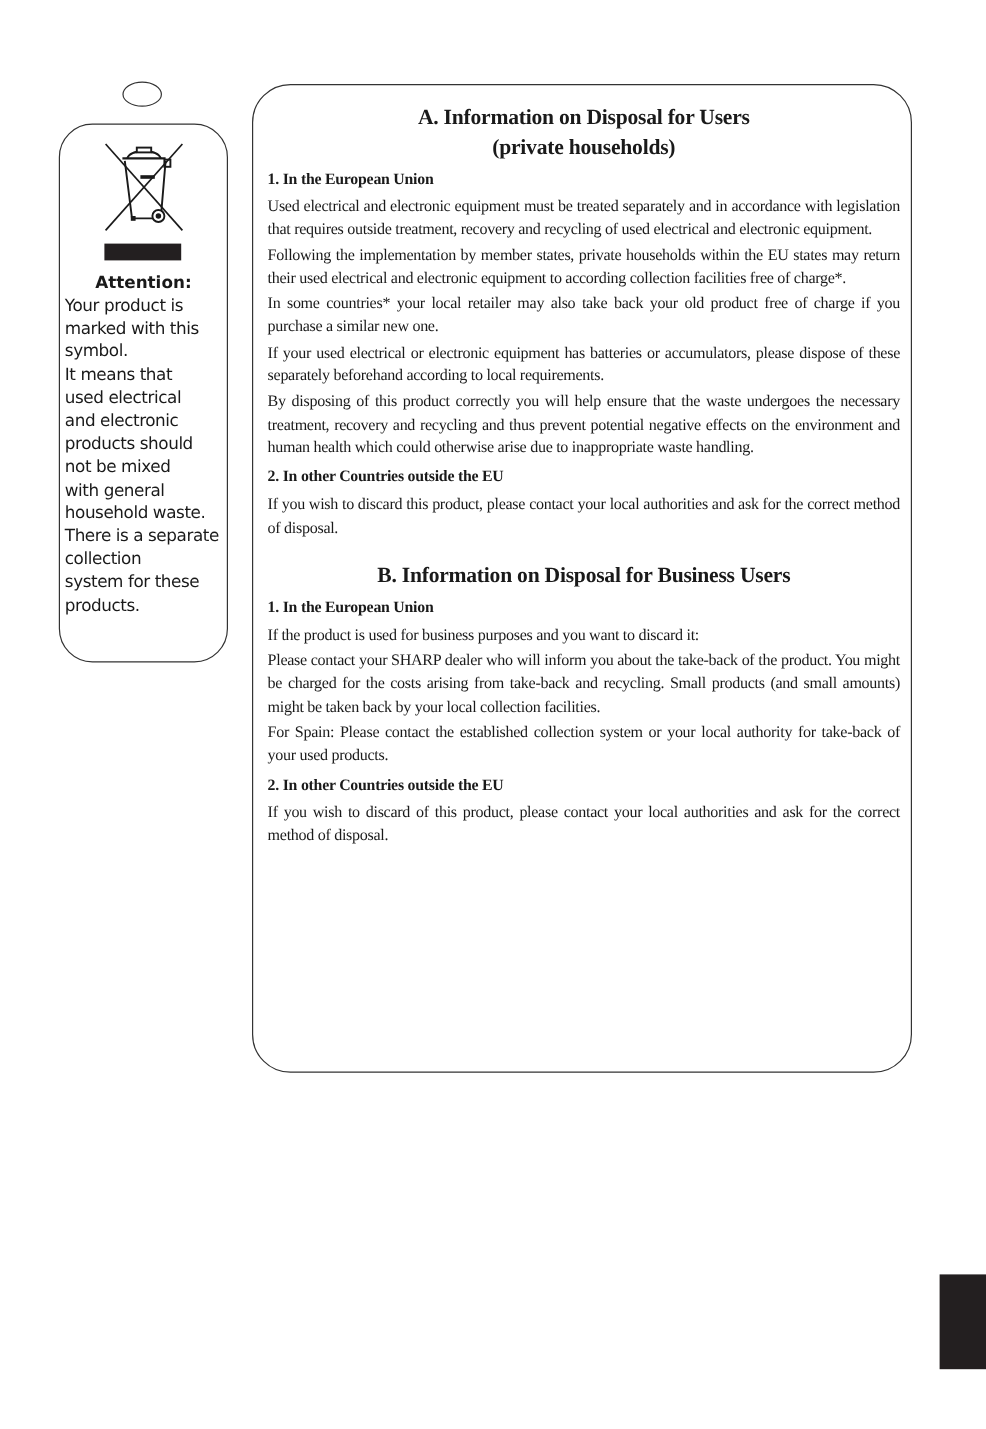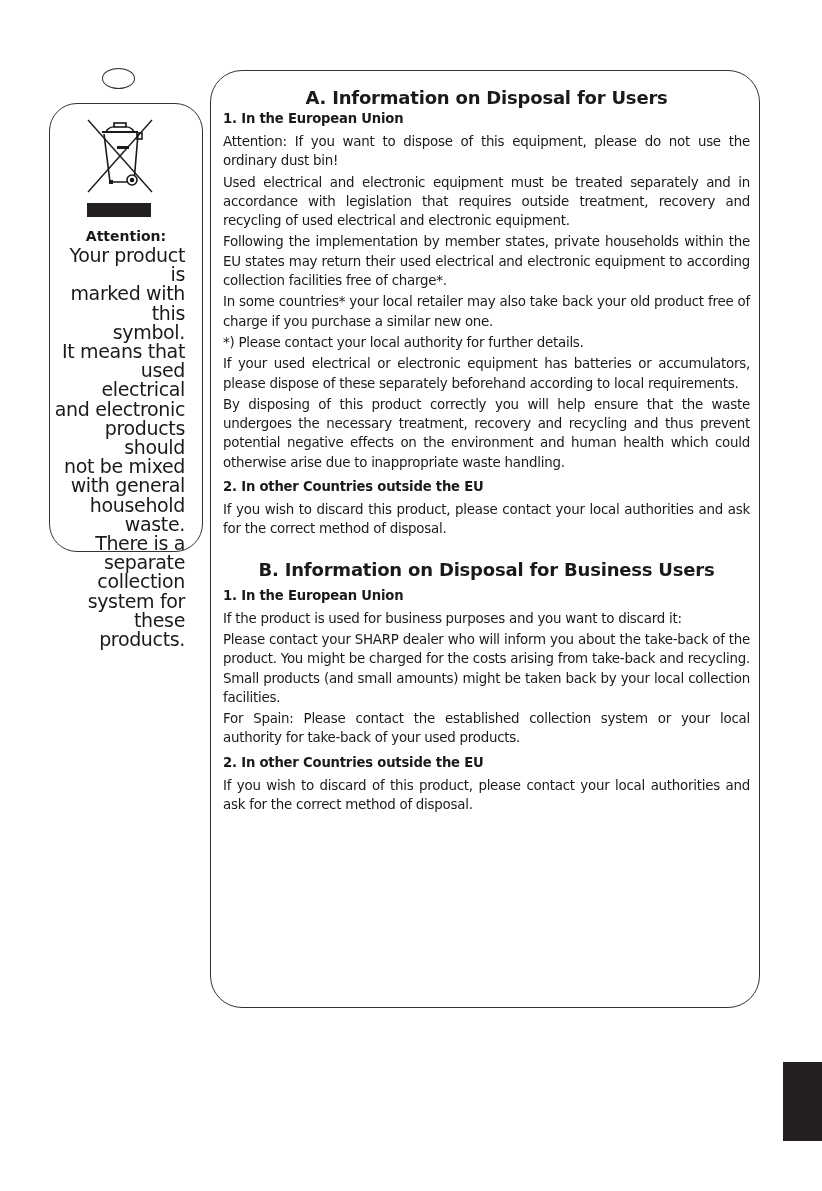--- a/index.html
+++ b/index.html
@@ -5,42 +5,42 @@
     * { box-sizing: border-box; margin: 0; padding: 0; }
     html, body { width: 822px; height: 1191px; background: #ffffff; overflow: hidden; }
     body { position: relative; font-family: "DejaVu Sans", "Liberation Sans", sans-serif; color: #1a1a1a; }
 
     .oval {
       position: absolute; left: 102px; top: 68px; width: 33px; height: 21px;
       border: 1px solid #333; border-radius: 50%;
     }
 
     .side-box {
-      position: absolute; left: 49px; top: 103px; width: 154px; height: 449px;
+      position: absolute; left: 49px; top: 103px; width: 141px; height: 449px;
       border: 1.2px solid #333; border-radius: 28px;
     }
     .side-box .icon-wrap {
       position: absolute; left: 30px; top: 4px; width: 80px; height: 90px;
     }
     .side-box .bar {
       position: absolute; left: 37px; top: 99px; width: 64px; height: 14px; background: #231f20;
     }
     .side-box .att-title {
       position: absolute; left: 0; top: 123px; width: 100%;
       text-align: center; font-weight: bold; font-size: 14px; line-height: 19px;
     }
     .side-box .att-text {
       position: absolute; left: 4px; top: 142px; width: 131px;
-      text-align: right; font-size: 19px; line-height: 19.2px; white-space: pre-line;
+      text-align: left; font-size: 14px; line-height: 19.2px; white-space: pre-line;
       letter-spacing: -0.35px;
     }
 
     .main-box {
-      position: absolute; left: 210px; top: 70px; width: 550px; height: 938px;
-      border: 1.2px solid #333; border-radius: 32px;
+      position: absolute; left: 210px; top: 70px; width: 550px; height: 824px;
+      border: 1.2px solid #333; border-radius: 32px; font-family: Liberation Serif, serif;
     }
     .main-inner {
       position: absolute; left: 12px; top: 14px; width: 527px;
     }
     .h1 {
       text-align: center; font-weight: bold; font-size: 18px; line-height: 25px;
       letter-spacing: -0.2px;
     }
     .h1.first { margin-bottom: 5px; }
     .h2 { font-weight: bold; font-size: 13.2px; line-height: 18px; margin-bottom: 4px; letter-spacing: -0.2px; }
@@ -97,27 +97,26 @@
 household waste.
 There is a separate
 collection
 system for these
 products.</div>
 </div>
 
 <div class="main-box">
   <div class="main-inner">
     <div class="h1">A. Information on Disposal for Users</div>
+    <div class="h1 first">(private households)</div>
 
     <div class="h2">1. In the European Union</div>
-    <p class="p">Attention: If you want to dispose of this equipment, please do not use the ordinary dust bin!</p>
     <p class="p">Used electrical and electronic equipment must be treated separately and in accordance with legislation that requires outside treatment, recovery and recycling of used electrical and electronic equipment.</p>
     <p class="p">Following the implementation by member states, private households within the EU states may return their used electrical and electronic equipment to according collection facilities free of charge*.</p>
     <p class="p">In some countries* your local retailer may also take back your old product free of charge if you purchase a similar new one.</p>
-    <p class="p">*) Please contact your local authority for further details.</p>
     <p class="p">If your used electrical or electronic equipment has batteries or accumulators, please dispose of these separately beforehand according to local requirements.</p>
     <p class="p">By disposing of this product correctly you will help ensure that the waste undergoes the necessary treatment, recovery and recycling and thus prevent potential negative effects on the environment and human health which could otherwise arise due to inappropriate waste handling.</p>
     <div class="gap-s"></div>
 
     <div class="h2">2. In other Countries outside the EU</div>
     <p class="p">If you wish to discard this product, please contact your local authorities and ask for the correct method of disposal.</p>
     <div class="gap-l"></div>
 
     <div class="h1 first">B. Information on Disposal for Business Users</div>
 

